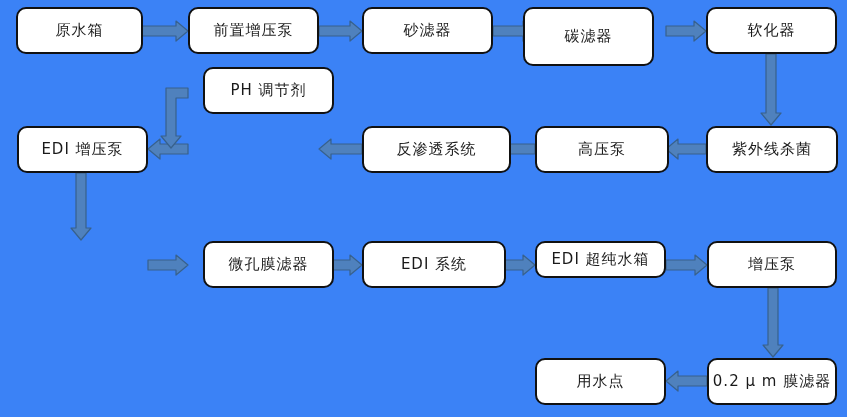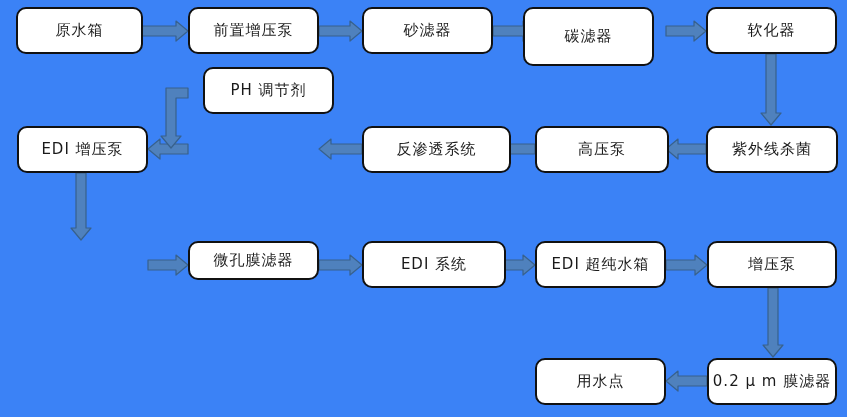--- a/index.html
+++ b/index.html
@@ -77,21 +77,21 @@
   <div class="node" style="left:523px;top:7px;width:131px;height:59px">碳滤器</div>
   <div class="node" style="left:706px;top:7px;width:131px;height:47px">软化器</div>
 
   <div class="node" style="left:203px;top:67px;width:131px;height:47px">PH 调节剂</div>
 
   <div class="node" style="left:17px;top:126px;width:131px;height:47px">EDI 增压泵</div>
   <div class="node" style="left:362px;top:126px;width:149px;height:47px">反渗透系统</div>
   <div class="node" style="left:535px;top:126px;width:134px;height:47px">高压泵</div>
   <div class="node" style="left:706px;top:126px;width:132px;height:47px">紫外线杀菌</div>
 
-  <div class="node" style="left:188px;top:241px;width:131px;height:39px">微孔膜滤器</div>
+  <div class="node" style="left:203px;top:241px;width:131px;height:47px">微孔膜滤器</div>
   <div class="node" style="left:362px;top:241px;width:144px;height:47px">EDI 系统</div>
-  <div class="node" style="left:535px;top:241px;width:131px;height:47px">EDI 超纯水箱</div>
+  <div class="node" style="left:535px;top:241px;width:131px;height:37px">EDI 超纯水箱</div>
   <div class="node" style="left:535px;top:358px;width:131px;height:47px">用水点</div>
 
   <div class="node" style="left:707px;top:241px;width:130px;height:47px">增压泵</div>
   <div class="node" style="left:707px;top:358px;width:130px;height:47px">0.2 μ m 膜滤器</div>
 
 </div>
 
 </body></html>

